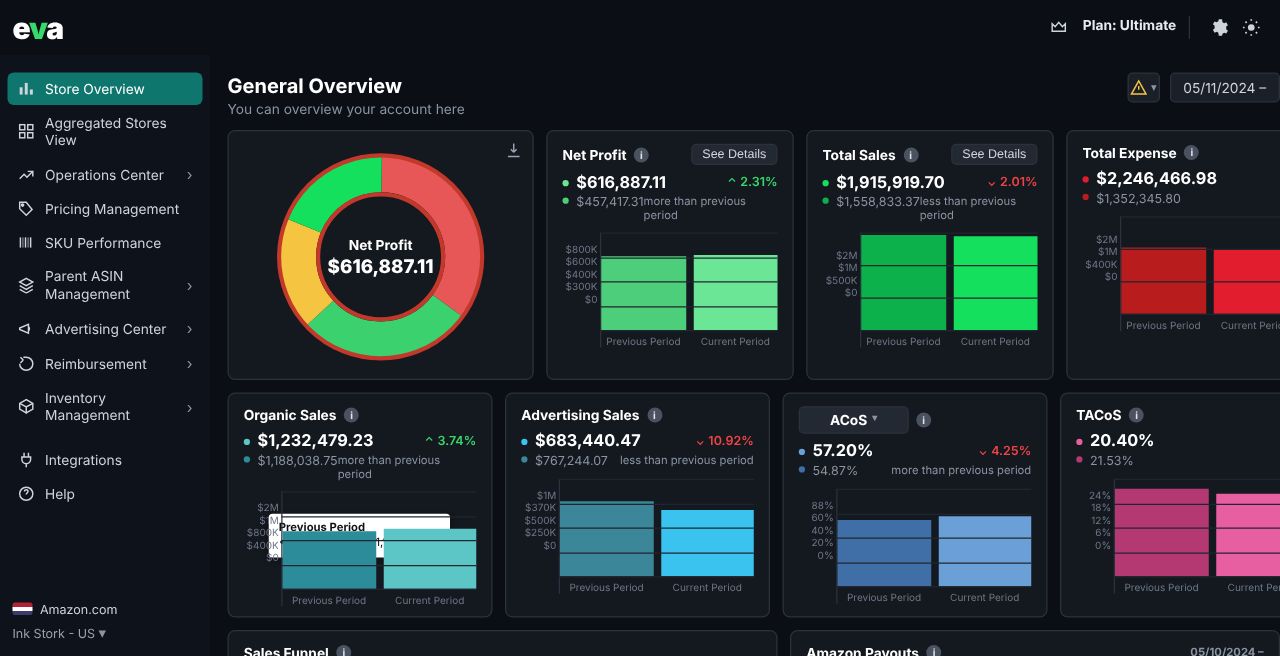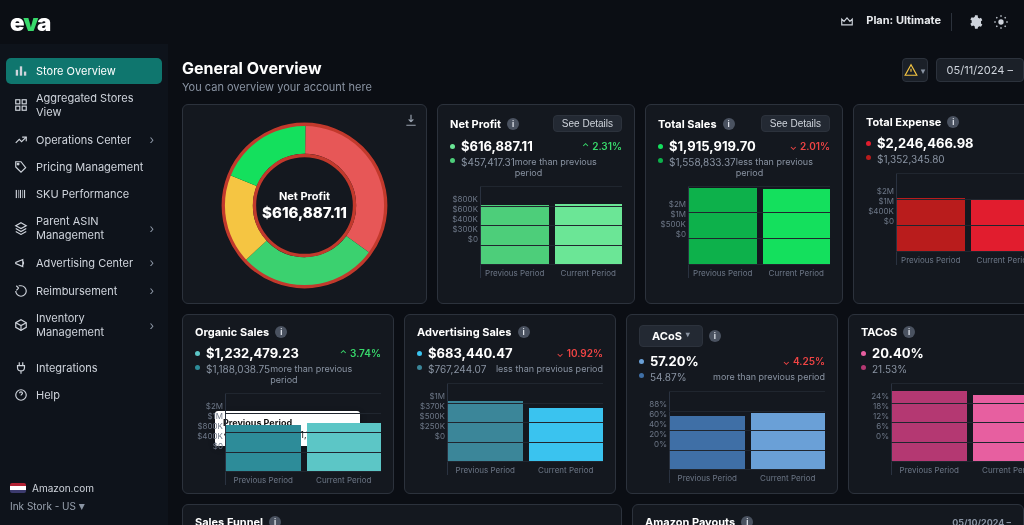--- a/index.html
+++ b/index.html
@@ -80,21 +80,21 @@
 .donut-center .lbl{font-size:11px;font-weight:700;color:#fff}
 .donut-center .val{font-size:15px;font-weight:800;color:#fff}
 .donut-dl{position:absolute;top:8px;right:8px;color:#9aa3b0;cursor:pointer}
 
 .grid2{display:grid;grid-template-columns:repeat(4,212px);gap:10px;margin-top:10px;margin-right:0}
 .grid2 .card{min-height:172px}
 .tooltip{position:absolute;left:32px;top:96px;background:#fff;color:#111;font-size:9px;padding:6px 8px;border-radius:3px;box-shadow:0 2px 6px rgba(0,0,0,.3);line-height:1.3}
 .tooltip .hd{font-weight:700}
 
 .grid3{display:grid;grid-template-columns:440px 1fr;gap:10px;margin-top:10px}
-.select-pill{display:flex;align-items:flex-start;gap:4px;background:var(--bg3);border:1px solid var(--line);border-radius:4px;padding:3px 12px}
+.select-pill{display:flex;align-items:flex-start;gap:4px;background:var(--bg3);border:1px solid var(--line);border-radius:4px;padding:3px 24px}
 svg{display:block}
 </style>
 </head>
 <body>
 
 <div class="topbar">
   <div class="logo">e<b>v</b>a</div>
   <div class="top-spacer"></div>
   <div class="plan">
     <span class="top-icon">

